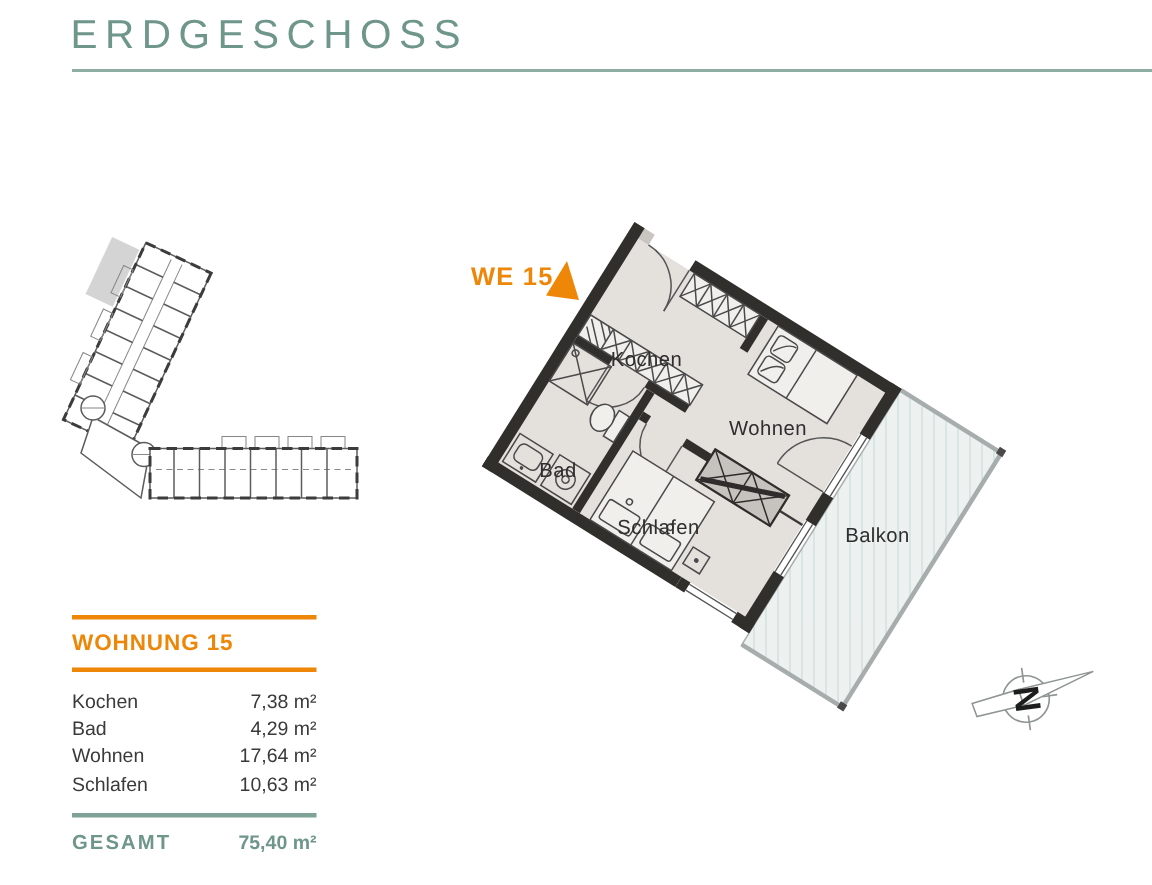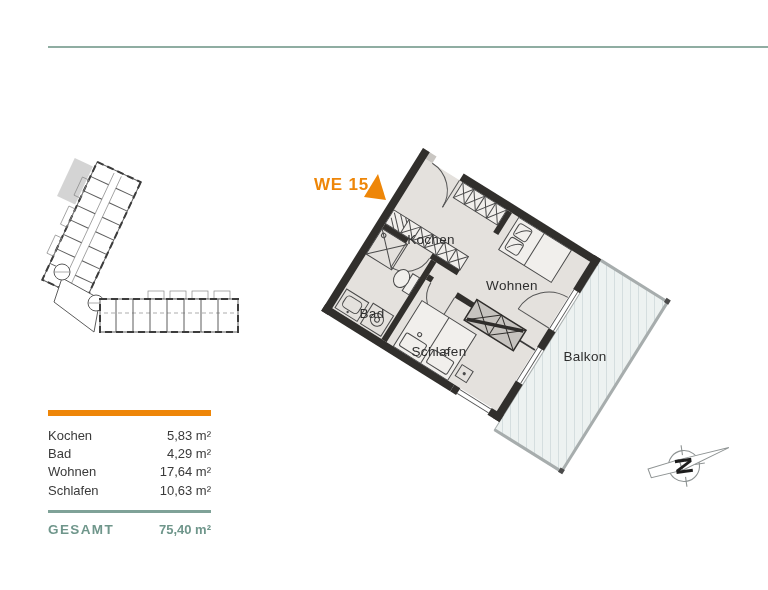--- a/index.html
+++ b/index.html
@@ -34,20 +34,21 @@
   .ov{stroke:#5c5c5c;stroke-width:1;fill:#fff;}
   .ov-thick{stroke:#3c3c3c;stroke-width:2;fill:none;stroke-dasharray:7 4;}
   .ov-thin{stroke:#8a8a8a;stroke-width:.7;fill:none;}
   .compass-line{stroke:#8f9494;stroke-width:1.1;fill:none;}
 </style>
 </head>
 <body>
 
 <div class="page">
 
+  <div class="title">ERDGESCHOSS</div>
   <div class="title-rule"></div>
 
   <svg width="768" height="590" viewBox="0 0 768 590" style="position:absolute;left:0;top:0;">
     <defs>
       <pattern id="balkonHatch" width="3.4" height="8" patternUnits="userSpaceOnUse" patternTransform="rotate(58)">
         <rect width="3.4" height="8" fill="#edf2f1"></rect>
         <line x1="0" y1="0" x2="3.4" y2="0" stroke="#c2cfd1" stroke-width="1.1"></line>
       </pattern>
     </defs>
 
@@ -269,25 +270,26 @@
       <line class="compass-line" x1="-21" y1="0" x2="-11" y2="0"></line>
       <line class="compass-line" x1="11" y1="0" x2="21" y2="0"></line>
       <polygon points="-36,-2 -4,-7 -2,4 -34,7" fill="#fff" stroke="#8f9494" stroke-width="1"></polygon>
       <polygon points="-4,-7 47,-12 -2,4" fill="#fff" stroke="#8f9494" stroke-width="1"></polygon>
       <text x="0" y="0" transform="rotate(90)" text-anchor="middle" dominant-baseline="central" style="font-size:24px;font-weight:bold;fill:#1d1d1d;font-family:'Liberation Sans',sans-serif;">N</text>
     </g>
   </svg>
 
   <div class="area-table">
     <div class="oline"></div>
+    <div class="wohnung-title">WOHNUNG 15</div>
     <div class="oline"></div>
     <div class="rows">
       <div class="row">
         <span>Kochen</span>
-        <span>5,83 m²</span>
+        <span>7,38 m²</span>
       </div>
       <div class="row">
         <span>Bad</span>
         <span>4,29 m²</span>
       </div>
       <div class="row">
         <span>Wohnen</span>
         <span>17,64 m²</span>
       </div>
       <div class="row">

